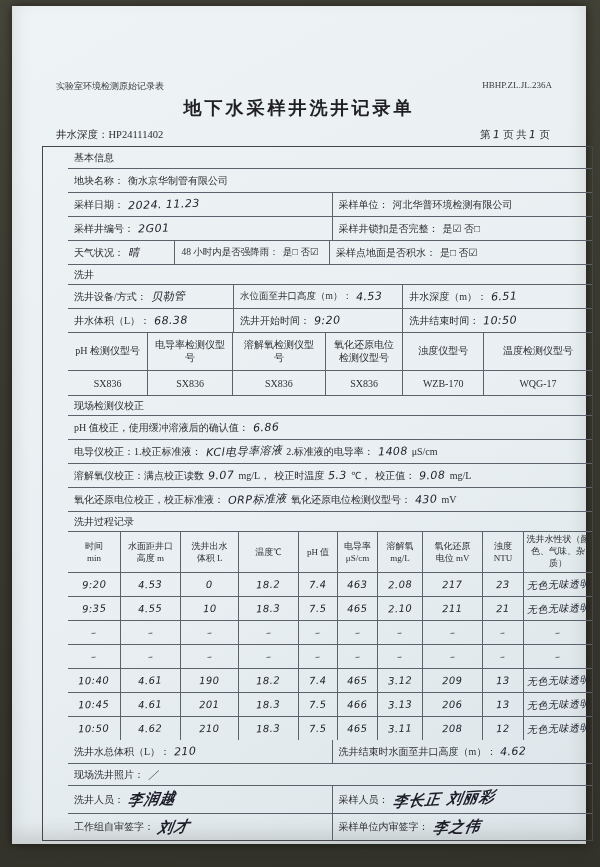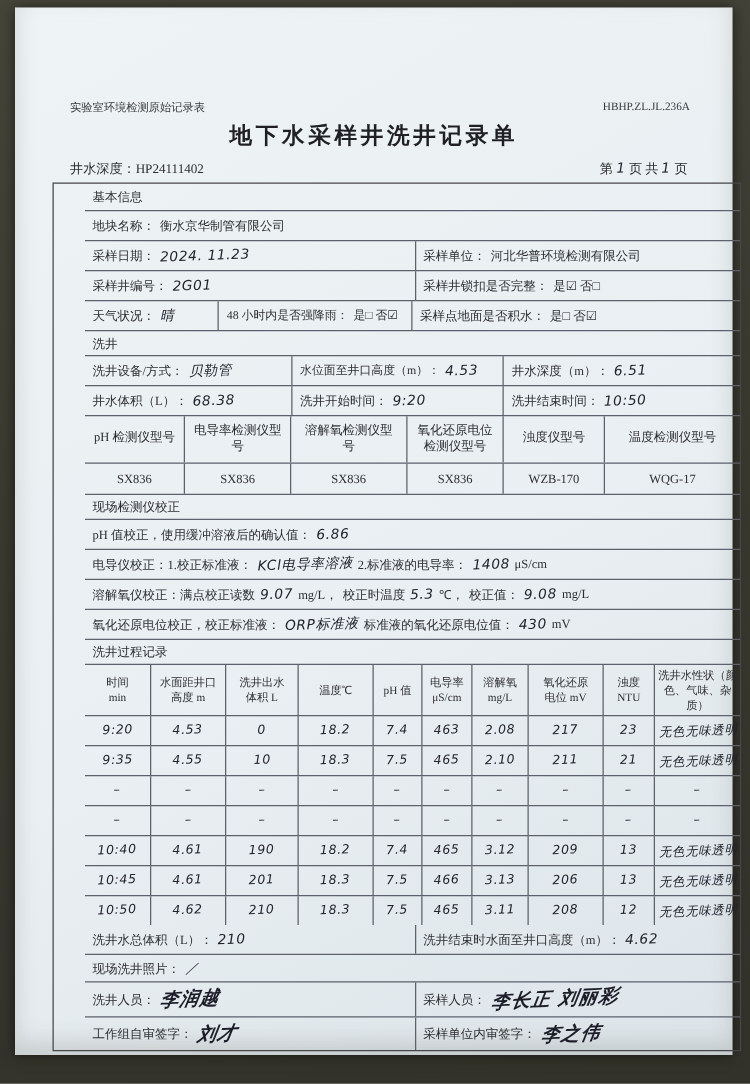--- a/index.html
+++ b/index.html
@@ -35,21 +35,21 @@
     font-size:11px;display:inline-block;transform:rotate(-2deg);letter-spacing:.5px;}
   .sig{font-family:"DejaVu Sans",sans-serif;font-style:italic;font-weight:bold;color:#1d1d2a;
     font-size:15px;display:inline-block;transform:rotate(-3deg) skewX(-12deg);letter-spacing:1px;}
   .ptable-head{display:grid;grid-template-columns:53px 60px 58px 60px 39px 40px 45px 60px 41px 1fr;
     border-bottom:1px solid #5c616b;}
   .prow{display:grid;grid-template-columns:53px 60px 58px 60px 39px 40px 45px 60px 41px 1fr;
     border-bottom:1px solid #5c616b;height:23px;}
   .prow:last-child{border-bottom:none;}
   .phcell{border-right:1px solid #5c616b;display:flex;flex-direction:column;justify-content:center;
     text-align:center;font-size:9px;line-height:1.35;padding:2px 1px;overflow:hidden;}
-  .phcell:last-child{border-right:none;}
+  .phcell:last-child{border-right:none;font-family:Liberation Mono, monospace;}
   .pcell{border-right:1px solid #5c616b;display:flex;align-items:center;justify-content:center;
     overflow:hidden;white-space:nowrap;}
   .pcell:last-child{border-right:none;}
   .pcell .hw{font-size:10px;}
   .small-label{font-size:9.5px;}
 </style>
 </head>
 <body>
 
 <div class="paper">
@@ -211,21 +211,21 @@
         <span>校正值：</span>
         <span class="hw">9.08</span>
         <span>mg/L</span>
       </div>
     </div>
 
     <div class="row h24">
       <div class="cell" style="flex:1">
         <span>氧化还原电位校正，校正标准液：</span>
         <span class="hw">ORP标准液</span>
-        <span>标准液的氧化还原电位值：</span>
+        <span>氧化还原电位检测仪型号：</span>
         <span class="hw">430</span>
         <span>mV</span>
       </div>
     </div>
 
     <div class="row h20">
       <div class="cell" style="flex:1">
         <span>洗井过程记录</span>
       </div>
     </div>

